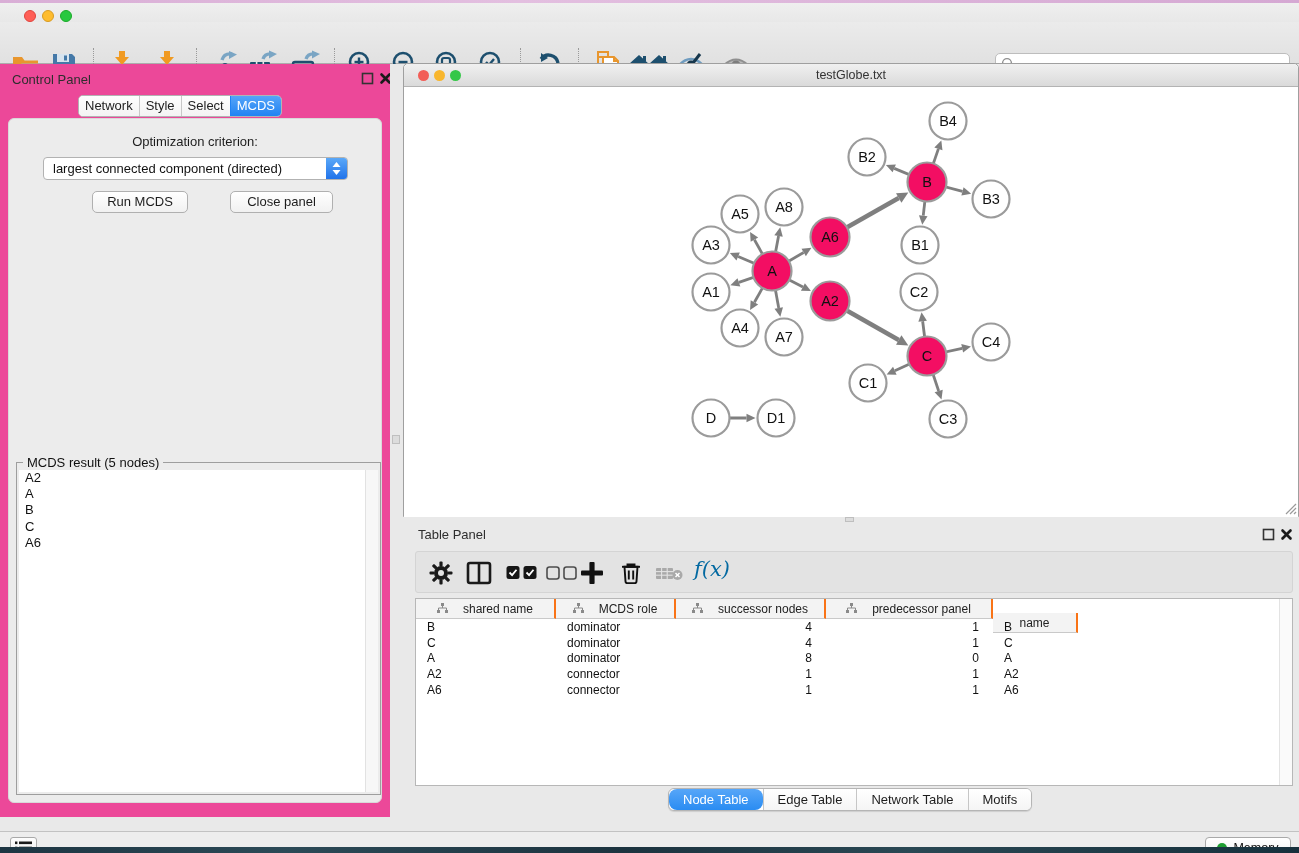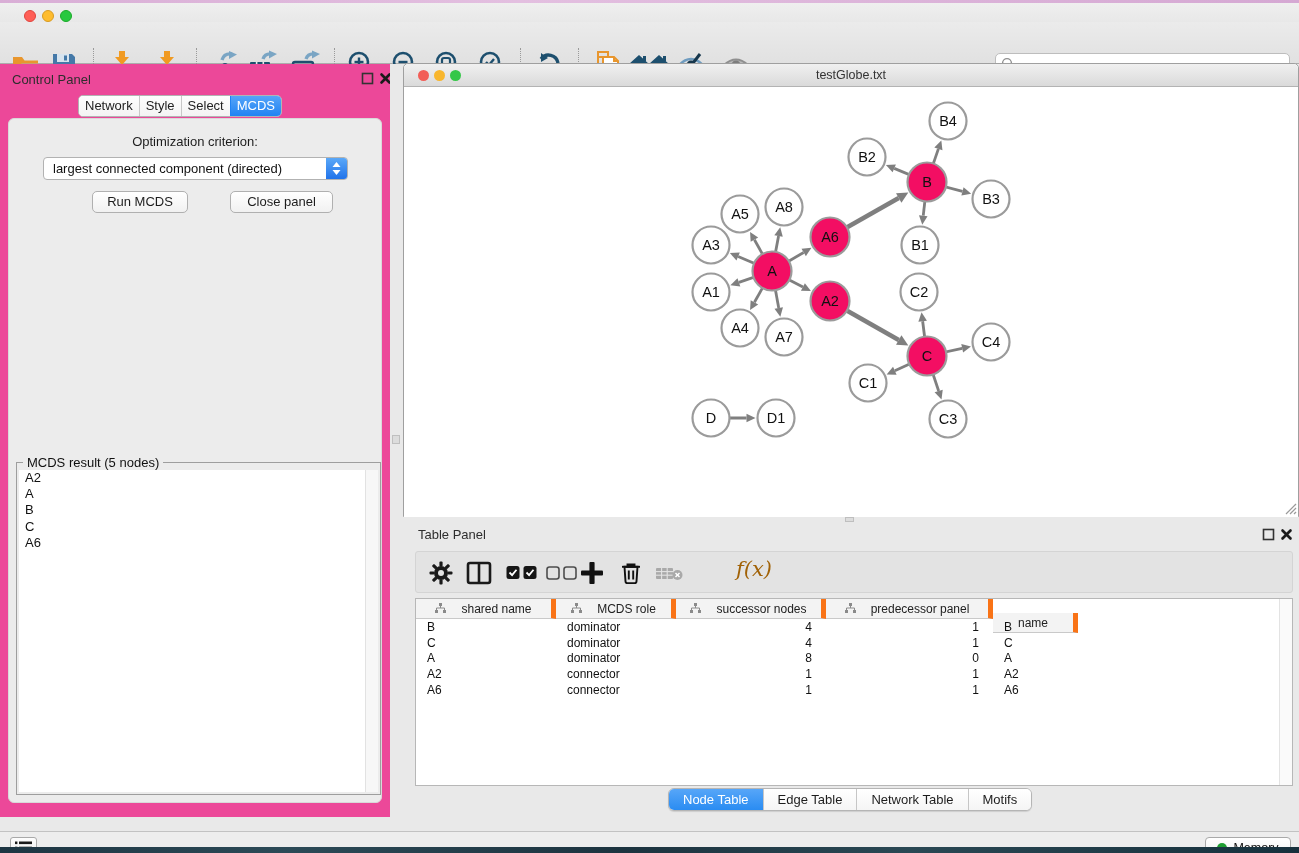--- a/index.html
+++ b/index.html
@@ -66,26 +66,26 @@
   .resize-grip { position:absolute; right:1px; bottom:1px; }
 
   
   .table-panel { position:absolute; left:403px; top:522px; width:896px; height:295px; background:#e9e9e9; }
   .tp-title { position:absolute; left:15px; top:5px; font-size:13px; color:#2e2e2e; }
   .tp-toolbar { position:absolute; left:12px; top:29px; width:878px; height:42px; background:#e3e3e3; border:1px solid #d4d4d4; border-radius:3px; }
   .tp-ico { position:absolute; top:8px; }
   .data-table { position:absolute; left:12px; top:76px; width:878px; height:188px; background:#fff; border:1px solid #b7b7b7; overflow:hidden; }
   .dt-scroll { position:absolute; right:0; top:0; width:13px; height:100%; background:#fafafa; border-left:1px solid #e3e3e3; }
   .dt-header { position:absolute; left:0; top:0; height:20px; display:flex; }
-  .dt-hcell { height:20px; background:#f3f3f3; border-right:5px solid #f97316; border-bottom:1px solid #c9c9c9; display:flex; align-items:center; justify-content:center; gap:15px; font-size:12px; color:#222; }
+  .dt-hcell { height:20px; background:#f3f3f3; border-right:2px solid #f97316; border-bottom:1px solid #c9c9c9; display:flex; align-items:center; justify-content:center; gap:15px; font-size:12px; color:#222; }
   .dt-row { position:absolute; left:0; height:15.7px; display:flex; }
   .dt-cell { font-size:12px; color:#111; line-height:15.7px; white-space:nowrap; overflow:hidden; }
   .bottom-tabs { position:absolute; left:265px; top:266px; height:23px; display:flex; border:1px solid #b5b5b5; border-radius:6px; overflow:hidden; background:#fff; box-shadow:0 1px 1px rgba(0,0,0,0.12); }
   .bt-tab { padding:0 14px; line-height:21px; font-size:13px; color:#1d1d1d; background:linear-gradient(#ffffff,#f5f5f5); border-left:1px solid #c6c6c6; }
-  .bt-tab:first-child { border-left:none; }
+  .bt-tab:first-child { border-left:none;border-radius:8px; }
   .bt-tab.active { background:linear-gradient(#57a6f8,#2a8cf2); color:#fff; }
 
   
   .statusbar { position:absolute; left:0; top:831px; width:1299px; height:30px; background:#ededed; border-top:1px solid #c2c2c2; }
   .list-btn { position:absolute; left:10px; top:5px; width:27px; height:21px; background:linear-gradient(#fdfdfd,#ececec); border:1px solid #a9a9a9; border-radius:3px; display:flex; align-items:center; justify-content:center; }
   .memory-btn { position:absolute; right:8px; top:5px; width:86px; height:21px; background:linear-gradient(#ffffff,#f0f0f0); border:1px solid #a9a9a9; border-radius:4px; display:flex; align-items:center; justify-content:center; gap:6px; font-size:12.5px; color:#111; }
   .mem-dot { width:10px; height:10px; border-radius:50%; background:#1f9e32; }
 </style>
 </head>
 <body>
@@ -487,21 +487,21 @@
             <line x1="0" y1="9.2" x2="17" y2="9.2"></line>
             <line x1="5.6" y1="2" x2="5.6" y2="13"></line>
             <line x1="11.2" y1="2" x2="11.2" y2="13"></line>
           </g>
           <circle cx="21.5" cy="9" r="5" fill="#a9a9a9"></circle>
           <g stroke="#fff" stroke-width="1.4">
             <line x1="19.5" y1="7" x2="23.5" y2="11"></line>
             <line x1="23.5" y1="7" x2="19.5" y2="11"></line>
           </g>
         </svg>
-      <div class="tp-ico" style="left:278px; top:5px; font-family:'DejaVu Serif',serif; font-style:italic; font-size:21px; color:#a16207;margin-left:42px;">f(x)</div>
+      <div class="tp-ico" style="left:278px; top:5px; font-family:'DejaVu Serif',serif; font-style:italic; font-size:21px; color:#0369a1;">f(x)</div>
     </div>
 
     <div class="data-table">
       <div class="dt-header" id="dt-header">
           <div class="dt-hcell" style="width: 140px;">
             <svg width="11" height="11" viewBox="0 0 11 11">
               <g fill="#8a8a8a">
                 <rect x="4" y="0" width="3" height="3"></rect>
                 <rect x="0" y="7" width="3" height="3"></rect>
                 <rect x="8" y="7" width="3" height="3"></rect>

